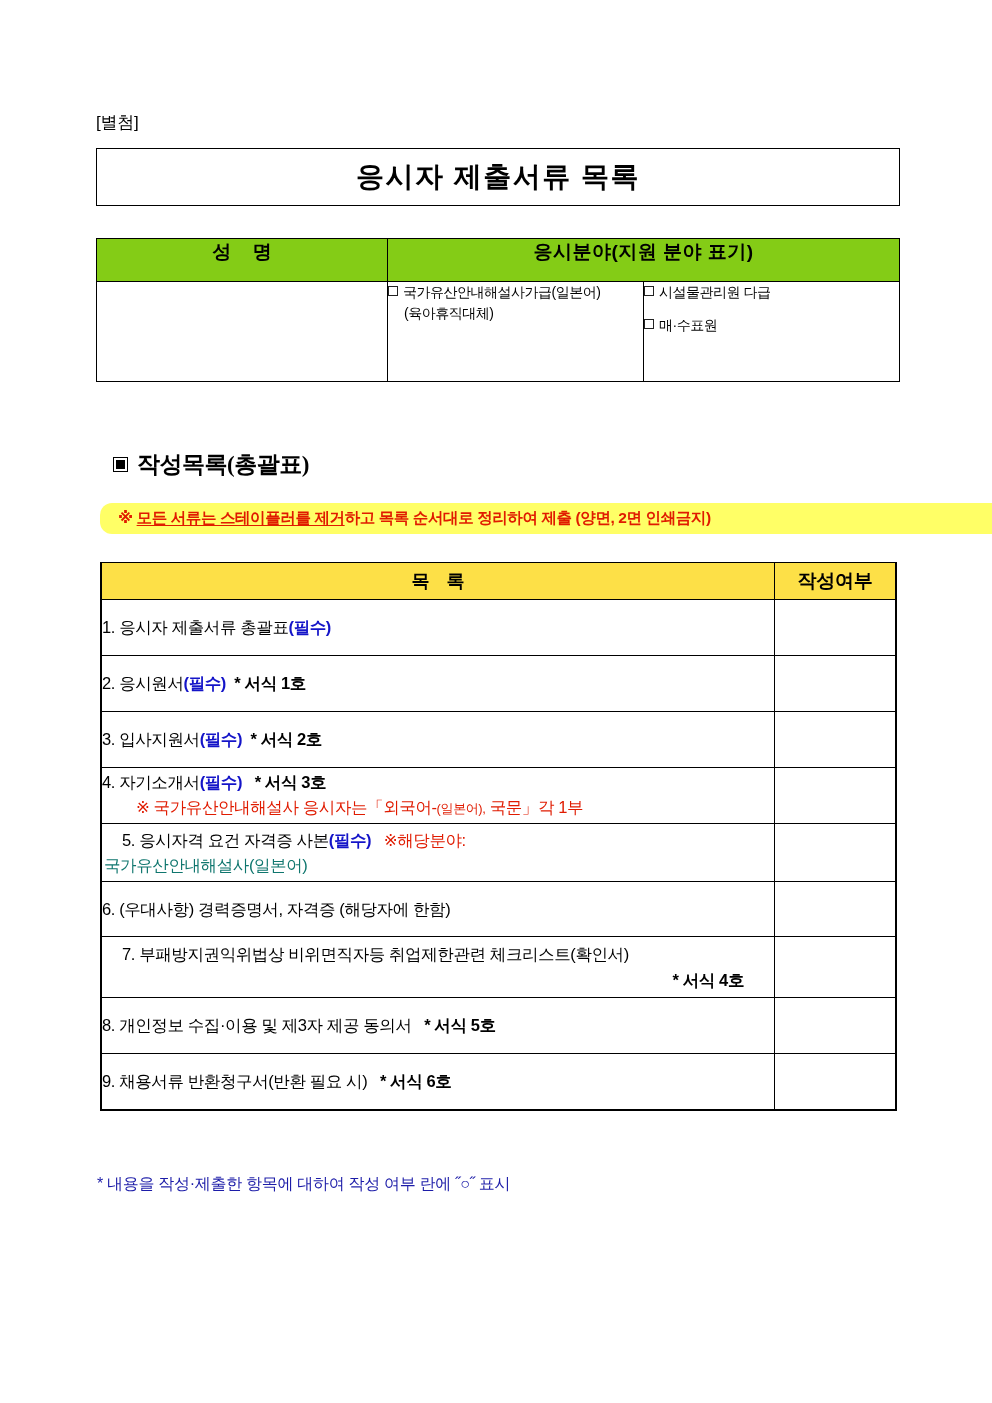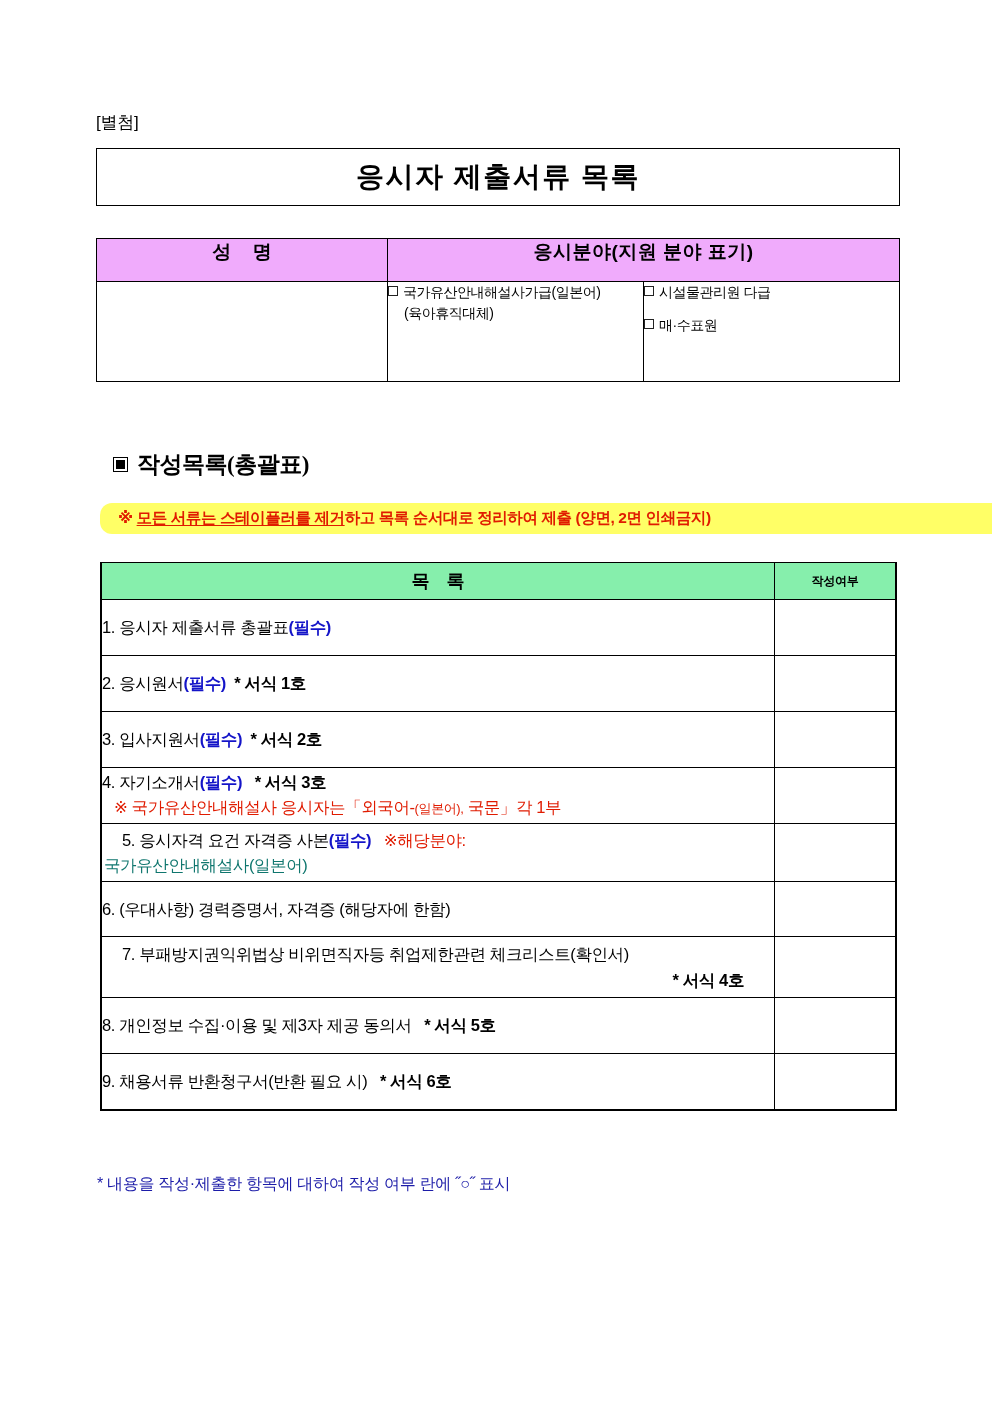--- a/index.html
+++ b/index.html
@@ -61,21 +61,21 @@
     width: 804px;
     border-collapse: collapse;
     table-layout: fixed;
   }
   .applicant-table td, .applicant-table th {
     border: 1.4px solid #000;
     padding: 0;
     vertical-align: top;
   }
   .ap-head {
-    background: #f0abfc;
+    background: #84cc16;
     height: 42px;
     text-align: center;
     vertical-align: middle;
     font-size: 19px;
     font-weight: bold;
     letter-spacing: 0.5px;
   }
   .ap-head.name-h { letter-spacing: 8px; text-indent: 8px; }
   .ap-body { height: 100px; }
   .chk-cell {
@@ -167,43 +167,43 @@
     table-layout: fixed;
   }
   .list-table td, .list-table th {
     border: 1.3px solid #000;
     padding: 0;
     vertical-align: middle;
   }
   .list-table .outer-l { border-left-width: 2.2px; }
   .list-table .outer-r { border-right-width: 2.2px; }
   .lt-head {
-    background: #86efac;
+    background: #fde047;
     height: 36px;
     text-align: center;
     font-size: 18px;
     font-weight: bold;
     border-top-width: 2.2px;
   }
   .lt-head.mok { letter-spacing: 6px; text-indent: 6px; }
-  .lt-head.yeobu { font-size: 12px; letter-spacing: -0.3px; }
+  .lt-head.yeobu { font-size: 19px; letter-spacing: -0.3px; }
   .row-cell {
     padding: 0 8px 0 14px;
     font-size: 16.5px;
     letter-spacing: -0.4px;
     line-height: 25px;
   }
   .row-cell.tight { padding-left: 12px; }
   .chk-col { width: 120px; }
   .req { color: #1414c8; font-weight: bold; }
   .bold { font-weight: bold; }
   .note-red {
     color: #e01b00;
     display: block;
-    padding-left: 12px;
+    padding-left: 34px;
     line-height: 25px;
   }
   .note-red .small { font-size: 13px; }
   .red-inline { color: #e01b00; }
   .red-wrap {
     color: #0f766e;
     display: block;
     padding-left: 0;
     margin-left: -10px;
     line-height: 25px;

